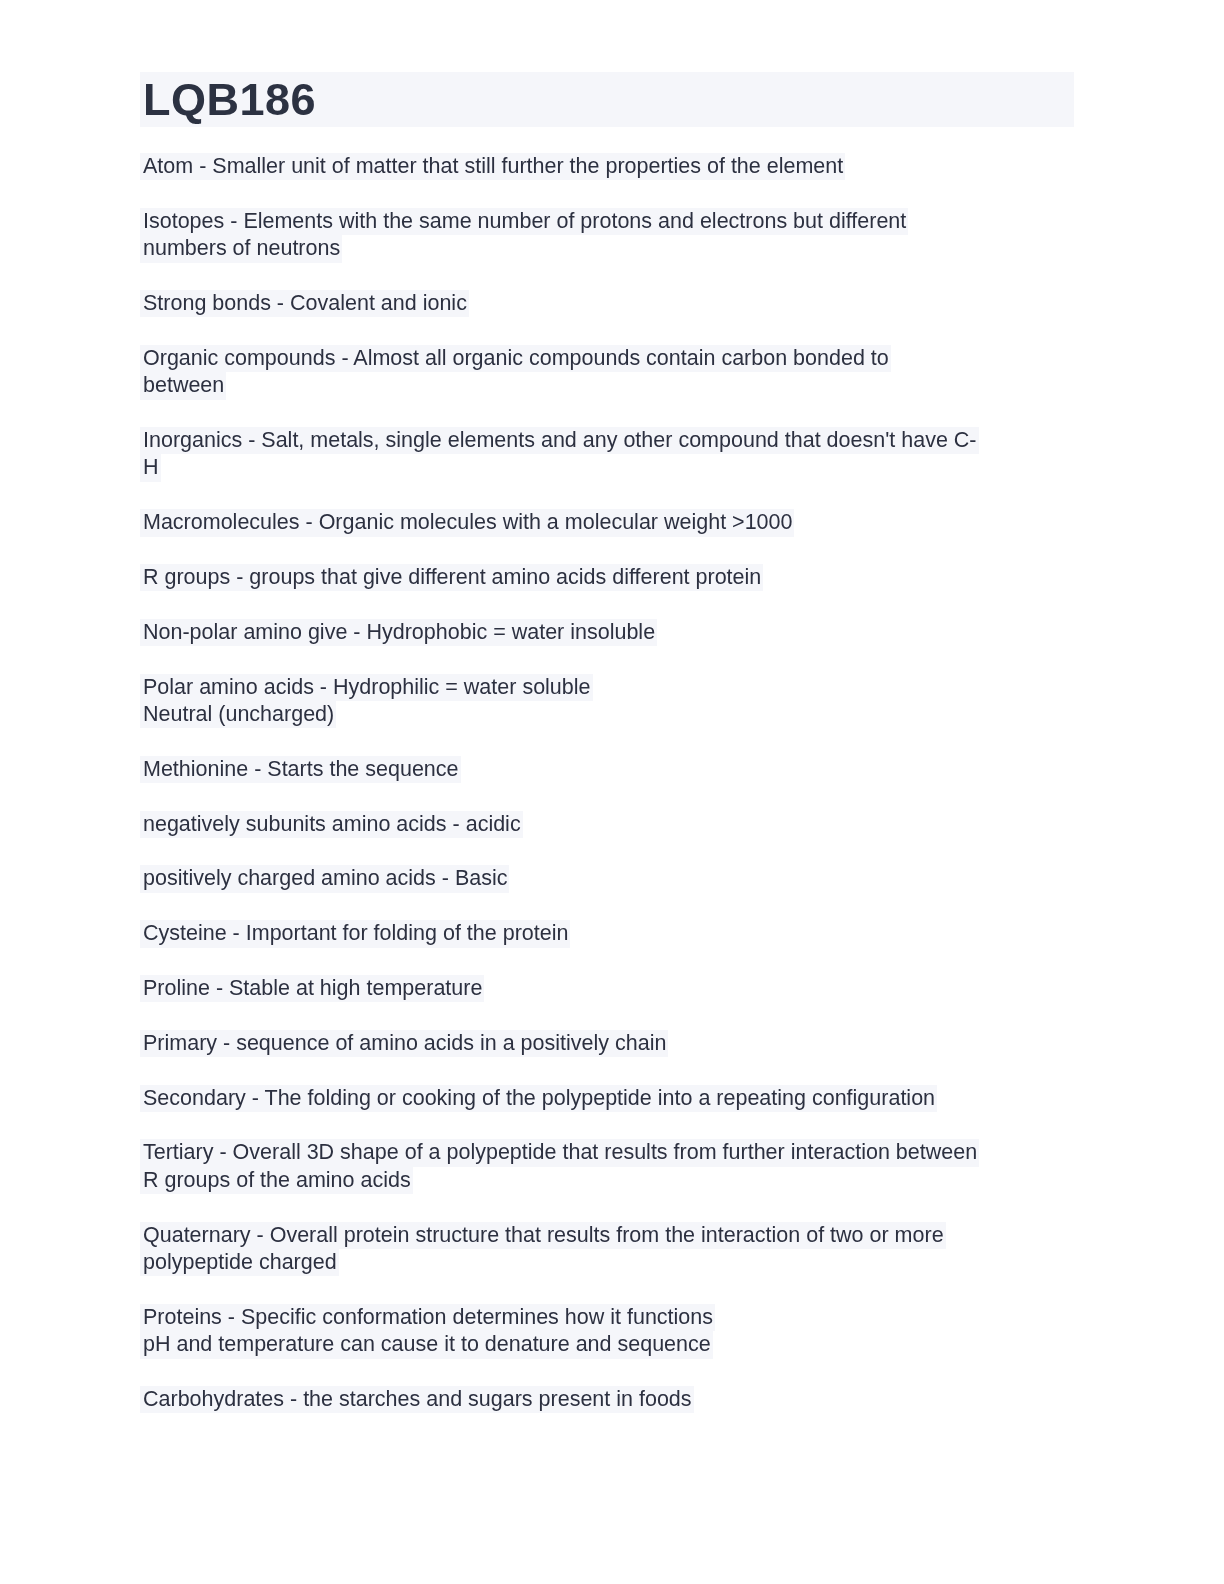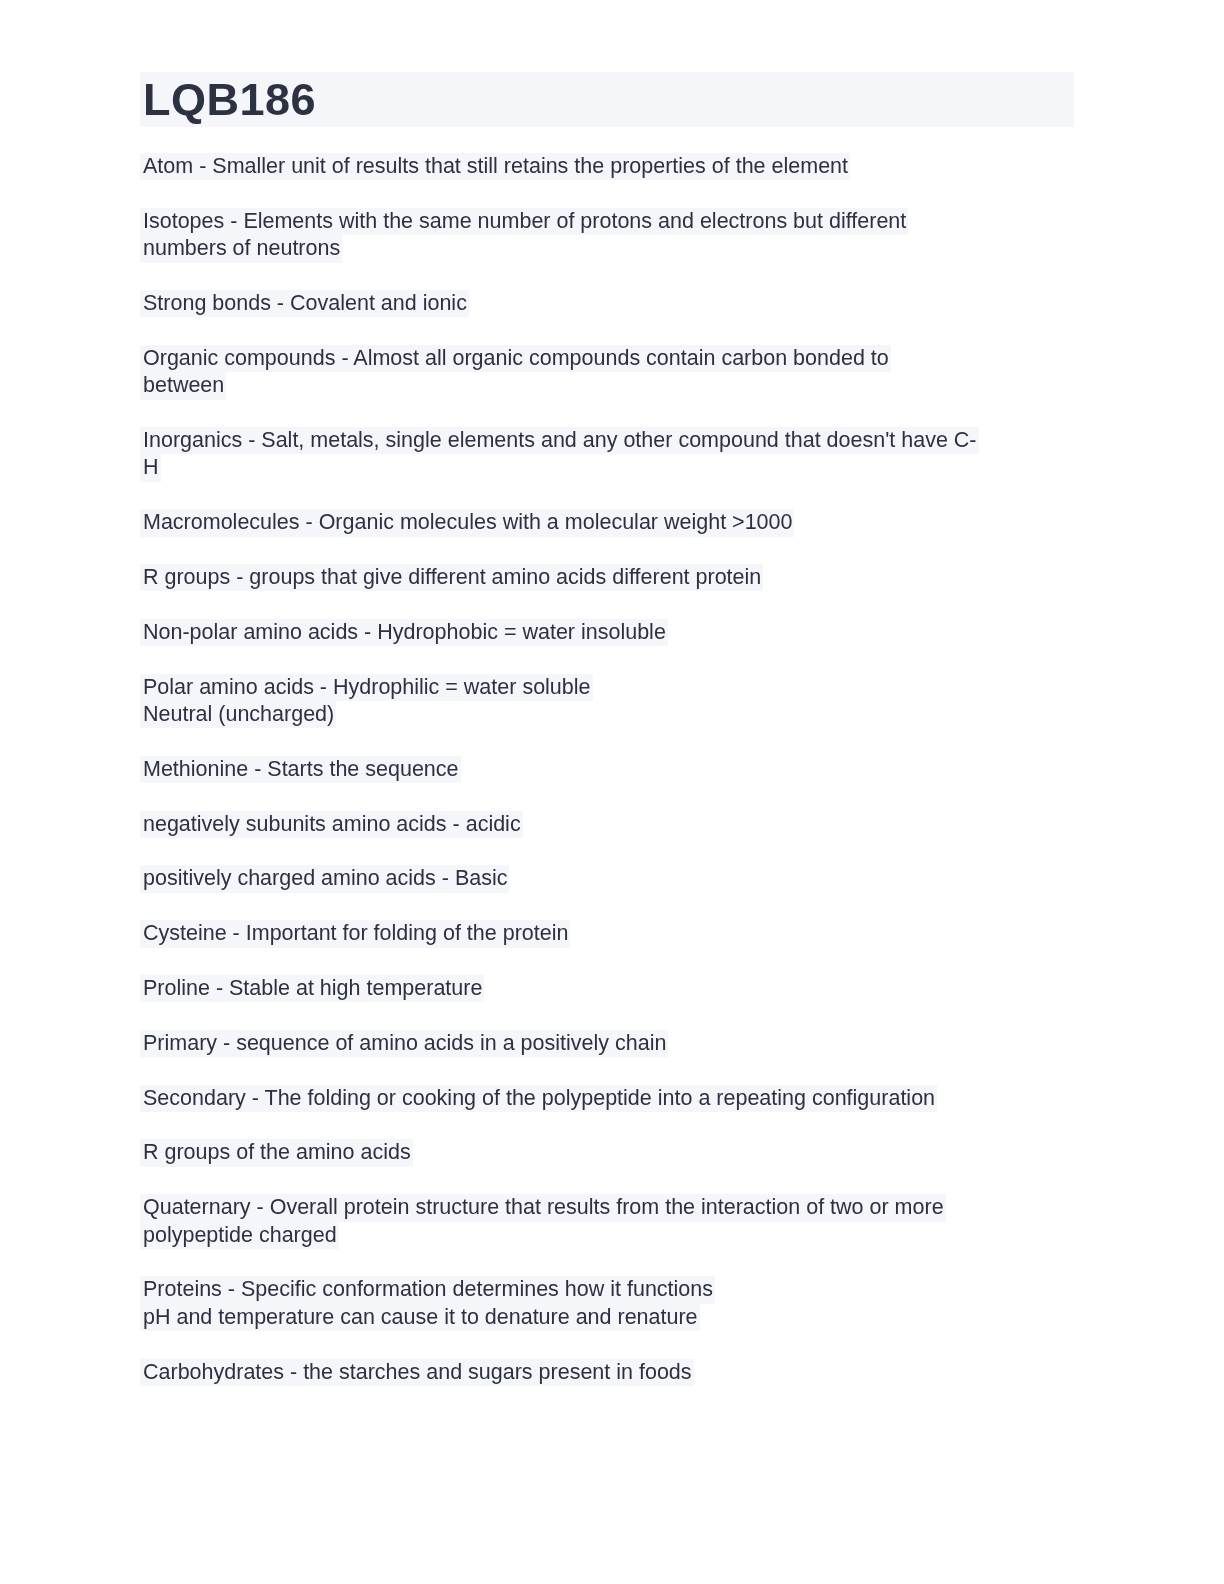--- a/index.html
+++ b/index.html
@@ -61,21 +61,21 @@
   </style>
 </head>
 <body>
 
 <div class="page">
   <div class="title-bar">
     <h1 class="title">LQB186</h1>
   </div>
   <div class="entries" id="entries">
       <div class="entry">
-        <span class="line-wrap"><span class="line">Atom - Smaller unit of results that still retains the properties of the element</span></span>
+        <span class="line-wrap"><span class="line">Atom - Smaller unit of matter that still further the properties of the element</span></span>
       </div>
       <div class="entry">
         <span class="line-wrap"><span class="line">Isotopes - Elements with the same number of protons and electrons but different</span></span>
         <span class="line-wrap"><span class="line">numbers of neutrons</span></span>
       </div>
       <div class="entry">
         <span class="line-wrap"><span class="line">Strong bonds - Covalent and ionic</span></span>
       </div>
       <div class="entry">
         <span class="line-wrap"><span class="line">Organic compounds - Almost all organic compounds contain carbon bonded to</span></span>
@@ -85,21 +85,21 @@
         <span class="line-wrap"><span class="line">Inorganics - Salt, metals, single elements and any other compound that doesn't have C-</span></span>
         <span class="line-wrap"><span class="line">H</span></span>
       </div>
       <div class="entry">
         <span class="line-wrap"><span class="line">Macromolecules - Organic molecules with a molecular weight &gt;1000</span></span>
       </div>
       <div class="entry">
         <span class="line-wrap"><span class="line">R groups - groups that give different amino acids different protein</span></span>
       </div>
       <div class="entry">
-        <span class="line-wrap"><span class="line">Non-polar amino acids - Hydrophobic = water insoluble</span></span>
+        <span class="line-wrap"><span class="line">Non-polar amino give - Hydrophobic = water insoluble</span></span>
       </div>
       <div class="entry">
         <span class="line-wrap"><span class="line">Polar amino acids - Hydrophilic = water soluble</span></span>
         <span class="line-wrap"><span class="line">Neutral (uncharged)</span></span>
       </div>
       <div class="entry">
         <span class="line-wrap"><span class="line">Methionine - Starts the sequence</span></span>
       </div>
       <div class="entry">
         <span class="line-wrap"><span class="line">negatively subunits amino acids - acidic</span></span>
@@ -113,27 +113,28 @@
       <div class="entry">
         <span class="line-wrap"><span class="line">Proline - Stable at high temperature</span></span>
       </div>
       <div class="entry">
         <span class="line-wrap"><span class="line">Primary - sequence of amino acids in a positively chain</span></span>
       </div>
       <div class="entry">
         <span class="line-wrap"><span class="line">Secondary - The folding or cooking of the polypeptide into a repeating configuration</span></span>
       </div>
       <div class="entry">
+        <span class="line-wrap"><span class="line">Tertiary - Overall 3D shape of a polypeptide that results from further interaction between</span></span>
         <span class="line-wrap"><span class="line">R groups of the amino acids</span></span>
       </div>
       <div class="entry">
         <span class="line-wrap"><span class="line">Quaternary - Overall protein structure that results from the interaction of two or more</span></span>
         <span class="line-wrap"><span class="line">polypeptide charged</span></span>
       </div>
       <div class="entry">
         <span class="line-wrap"><span class="line">Proteins - Specific conformation determines how it functions</span></span>
-        <span class="line-wrap"><span class="line">pH and temperature can cause it to denature and renature</span></span>
+        <span class="line-wrap"><span class="line">pH and temperature can cause it to denature and sequence</span></span>
       </div>
       <div class="entry">
         <span class="line-wrap"><span class="line">Carbohydrates - the starches and sugars present in foods</span></span>
       </div>
     </div>
 </div>
 
 </body></html>

